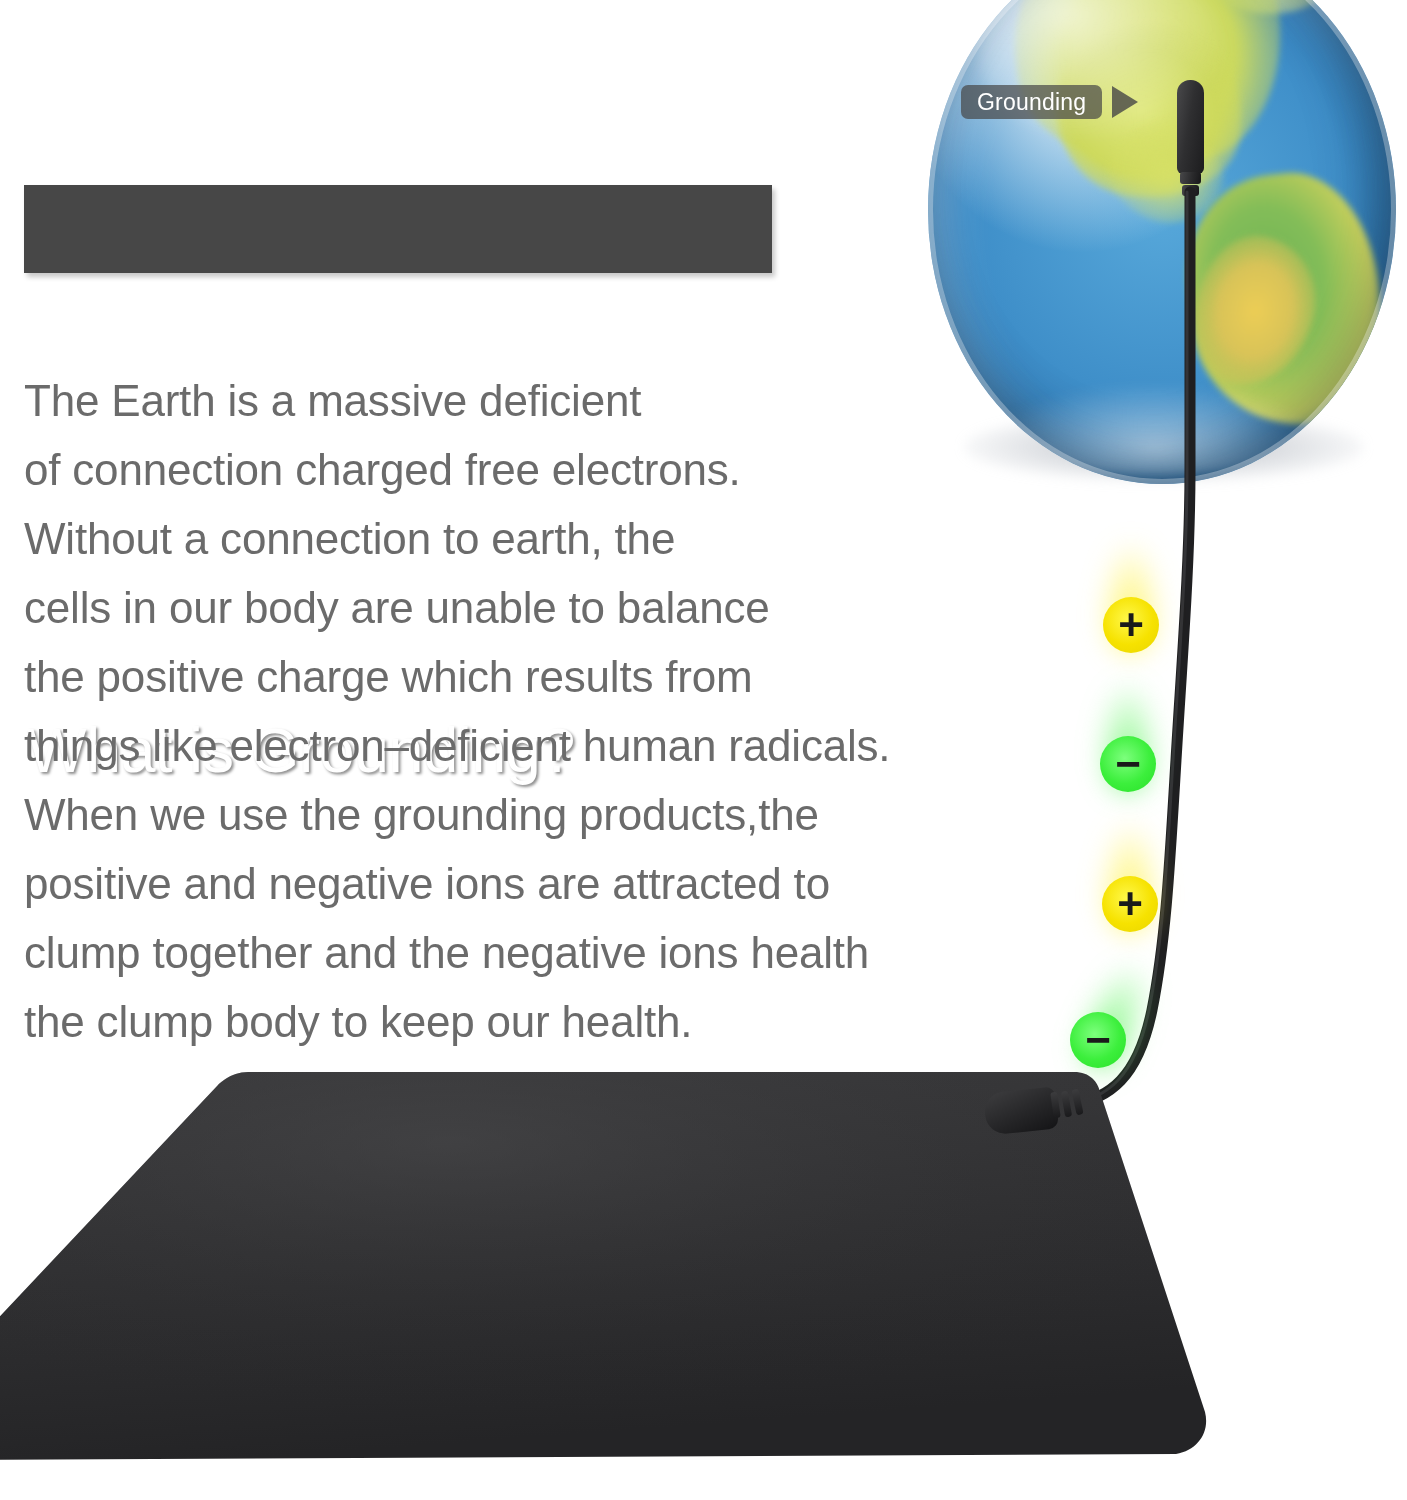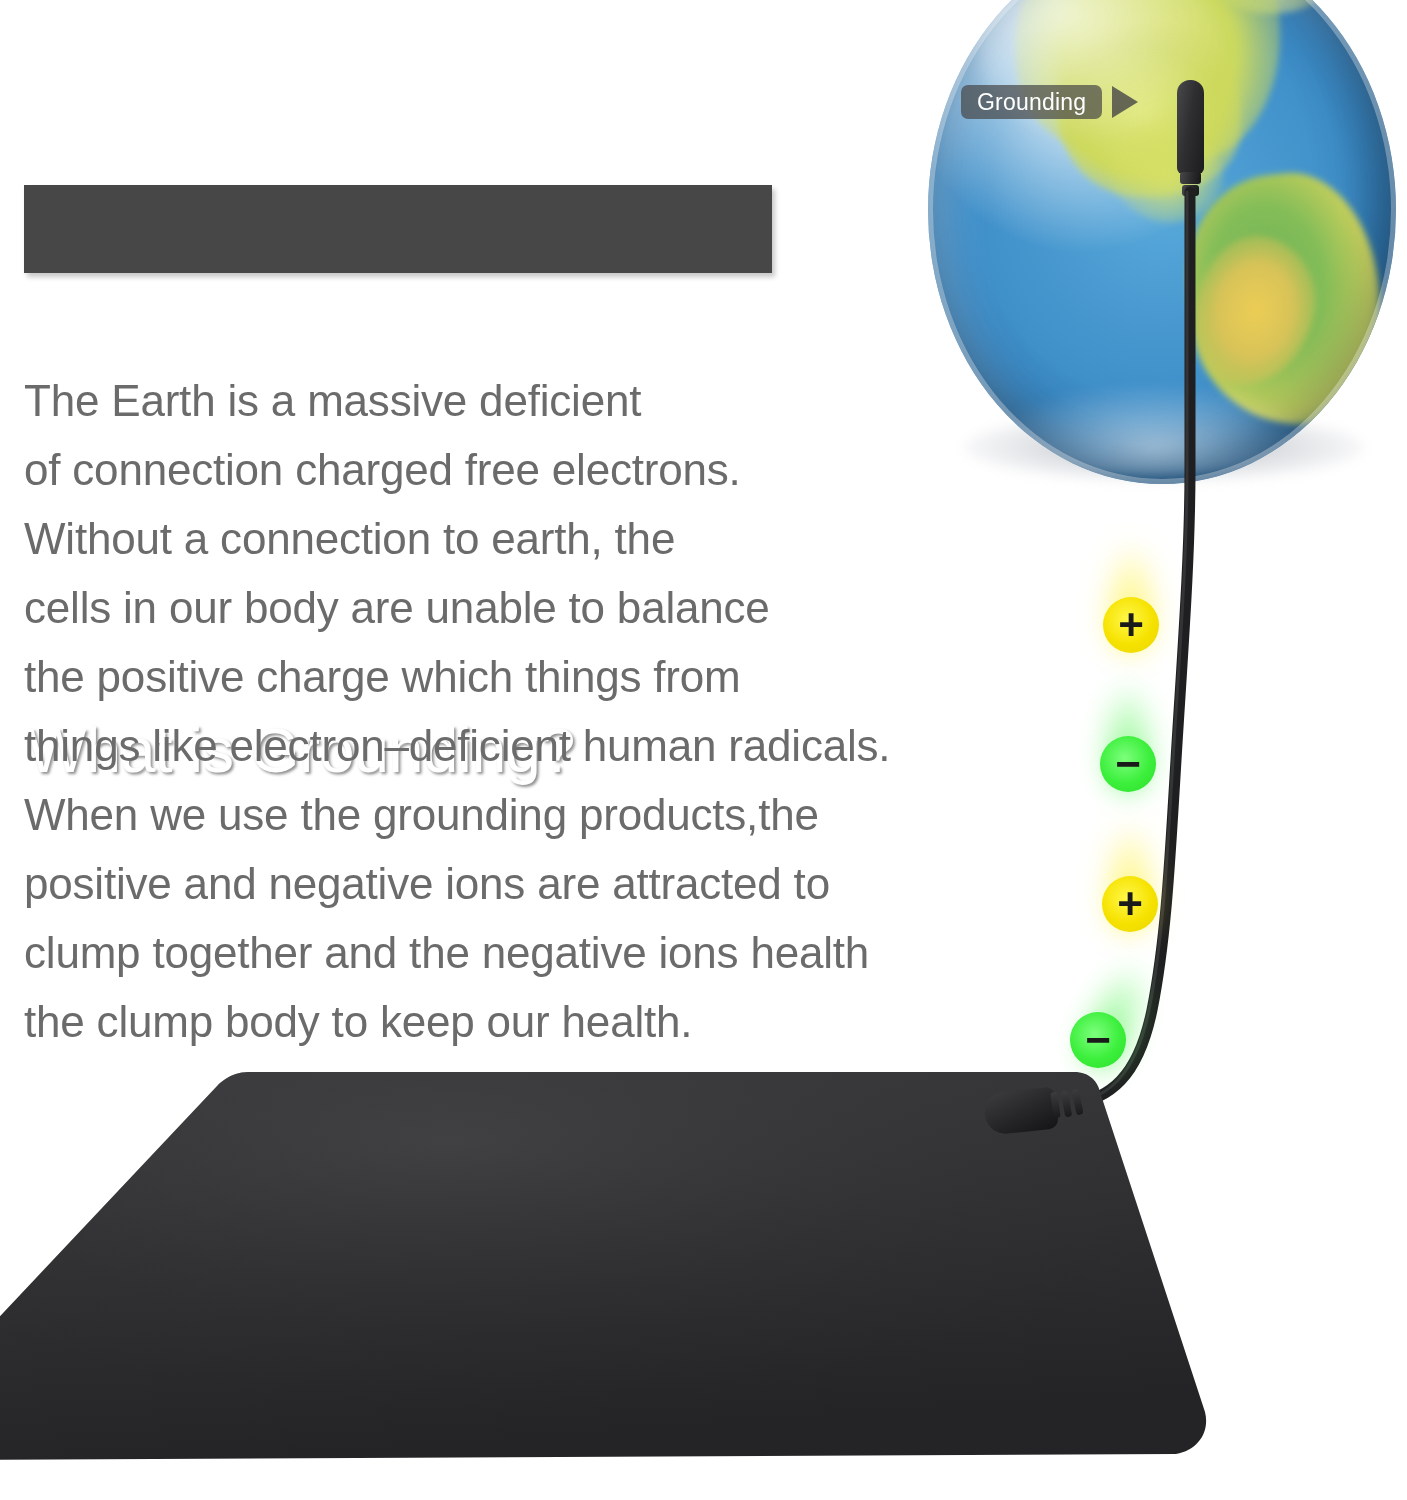--- a/index.html
+++ b/index.html
@@ -334,21 +334,21 @@
   <div class="ion ion-neg" id="ion-4">−</div>
 
   <div id="title-banner"></div>
   <div id="title-text">What is Grounding?</div>
 
   <div id="body-copy">
     <div class="body-line">The Earth is a massive deficient</div>
     <div class="body-line">of connection charged free electrons.</div>
     <div class="body-line">Without a connection to earth, the</div>
     <div class="body-line">cells in our body are unable to balance</div>
-    <div class="body-line">the positive charge which things from</div>
+    <div class="body-line">the positive charge which results from</div>
     <div class="body-line">things like electron–deficient human radicals.</div>
     <div class="body-line">When we use the grounding products,the</div>
     <div class="body-line">positive and negative ions are attracted to</div>
     <div class="body-line">clump together and the negative ions health</div>
     <div class="body-line">the clump body to keep our health.</div>
   </div>
 
   <svg id="mat-svg" viewBox="0 0 1407 440" xmlns="http://www.w3.org/2000/svg">
     <defs>
       <linearGradient id="matGrad" x1="0" y1="0" x2="0.25" y2="1">

